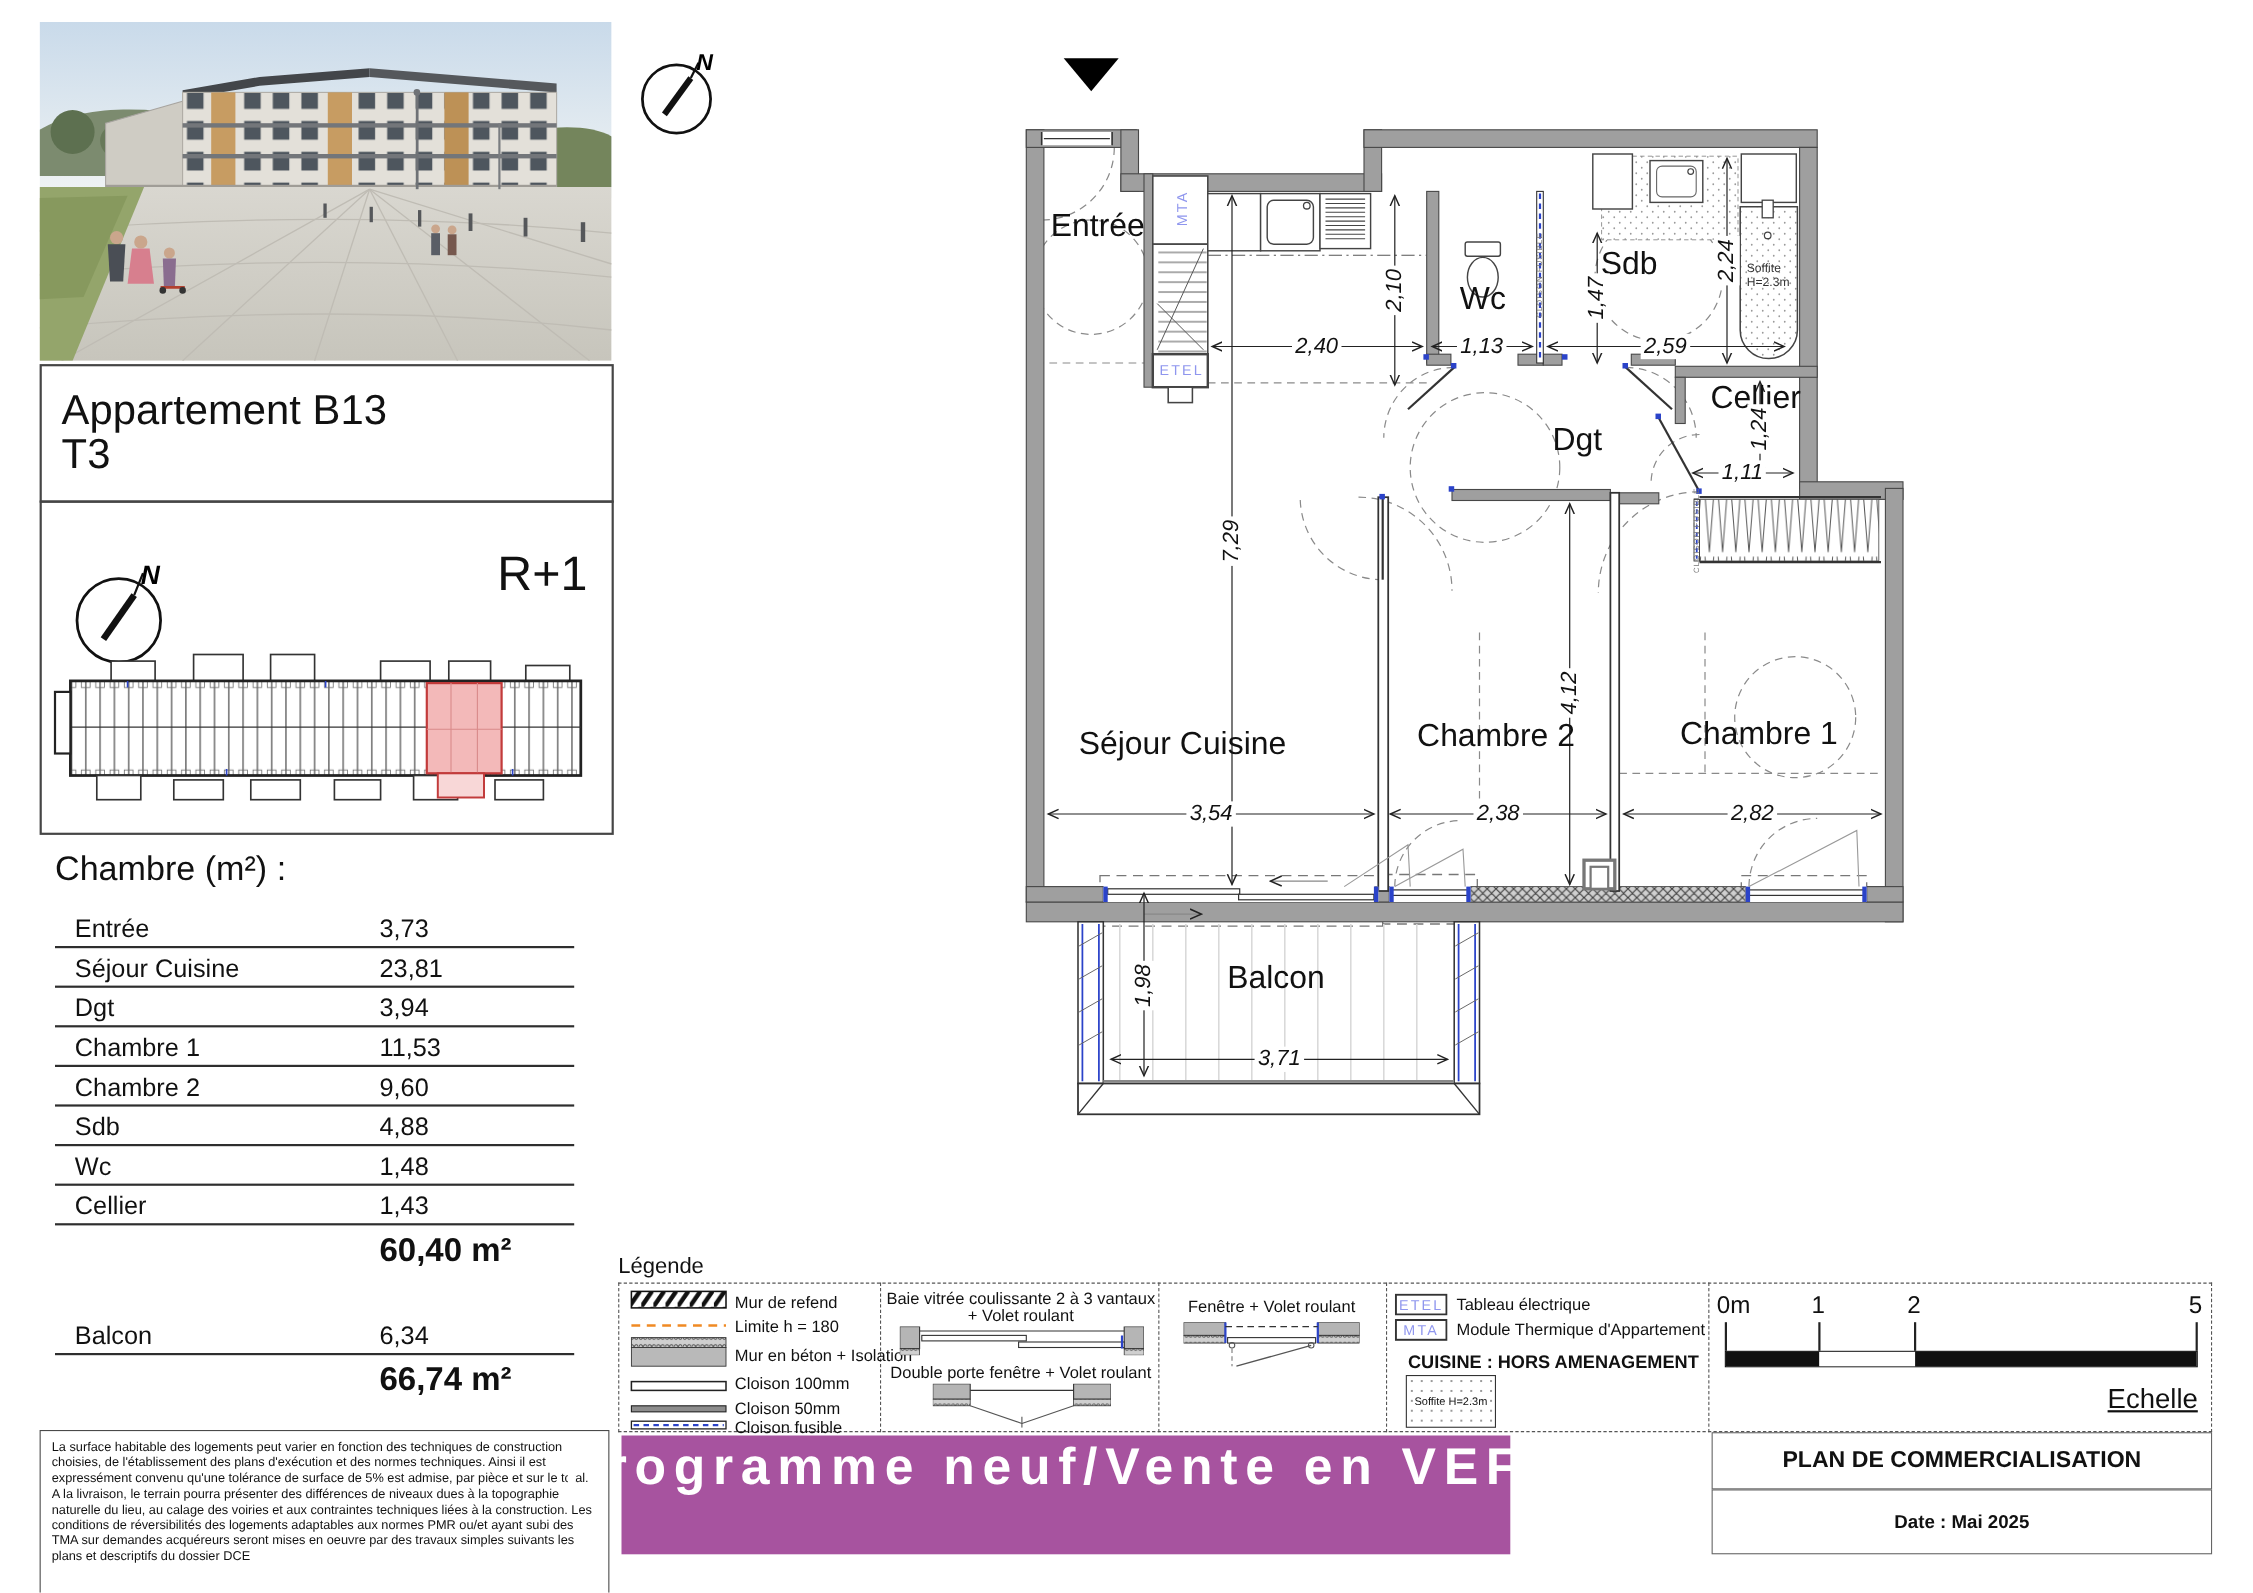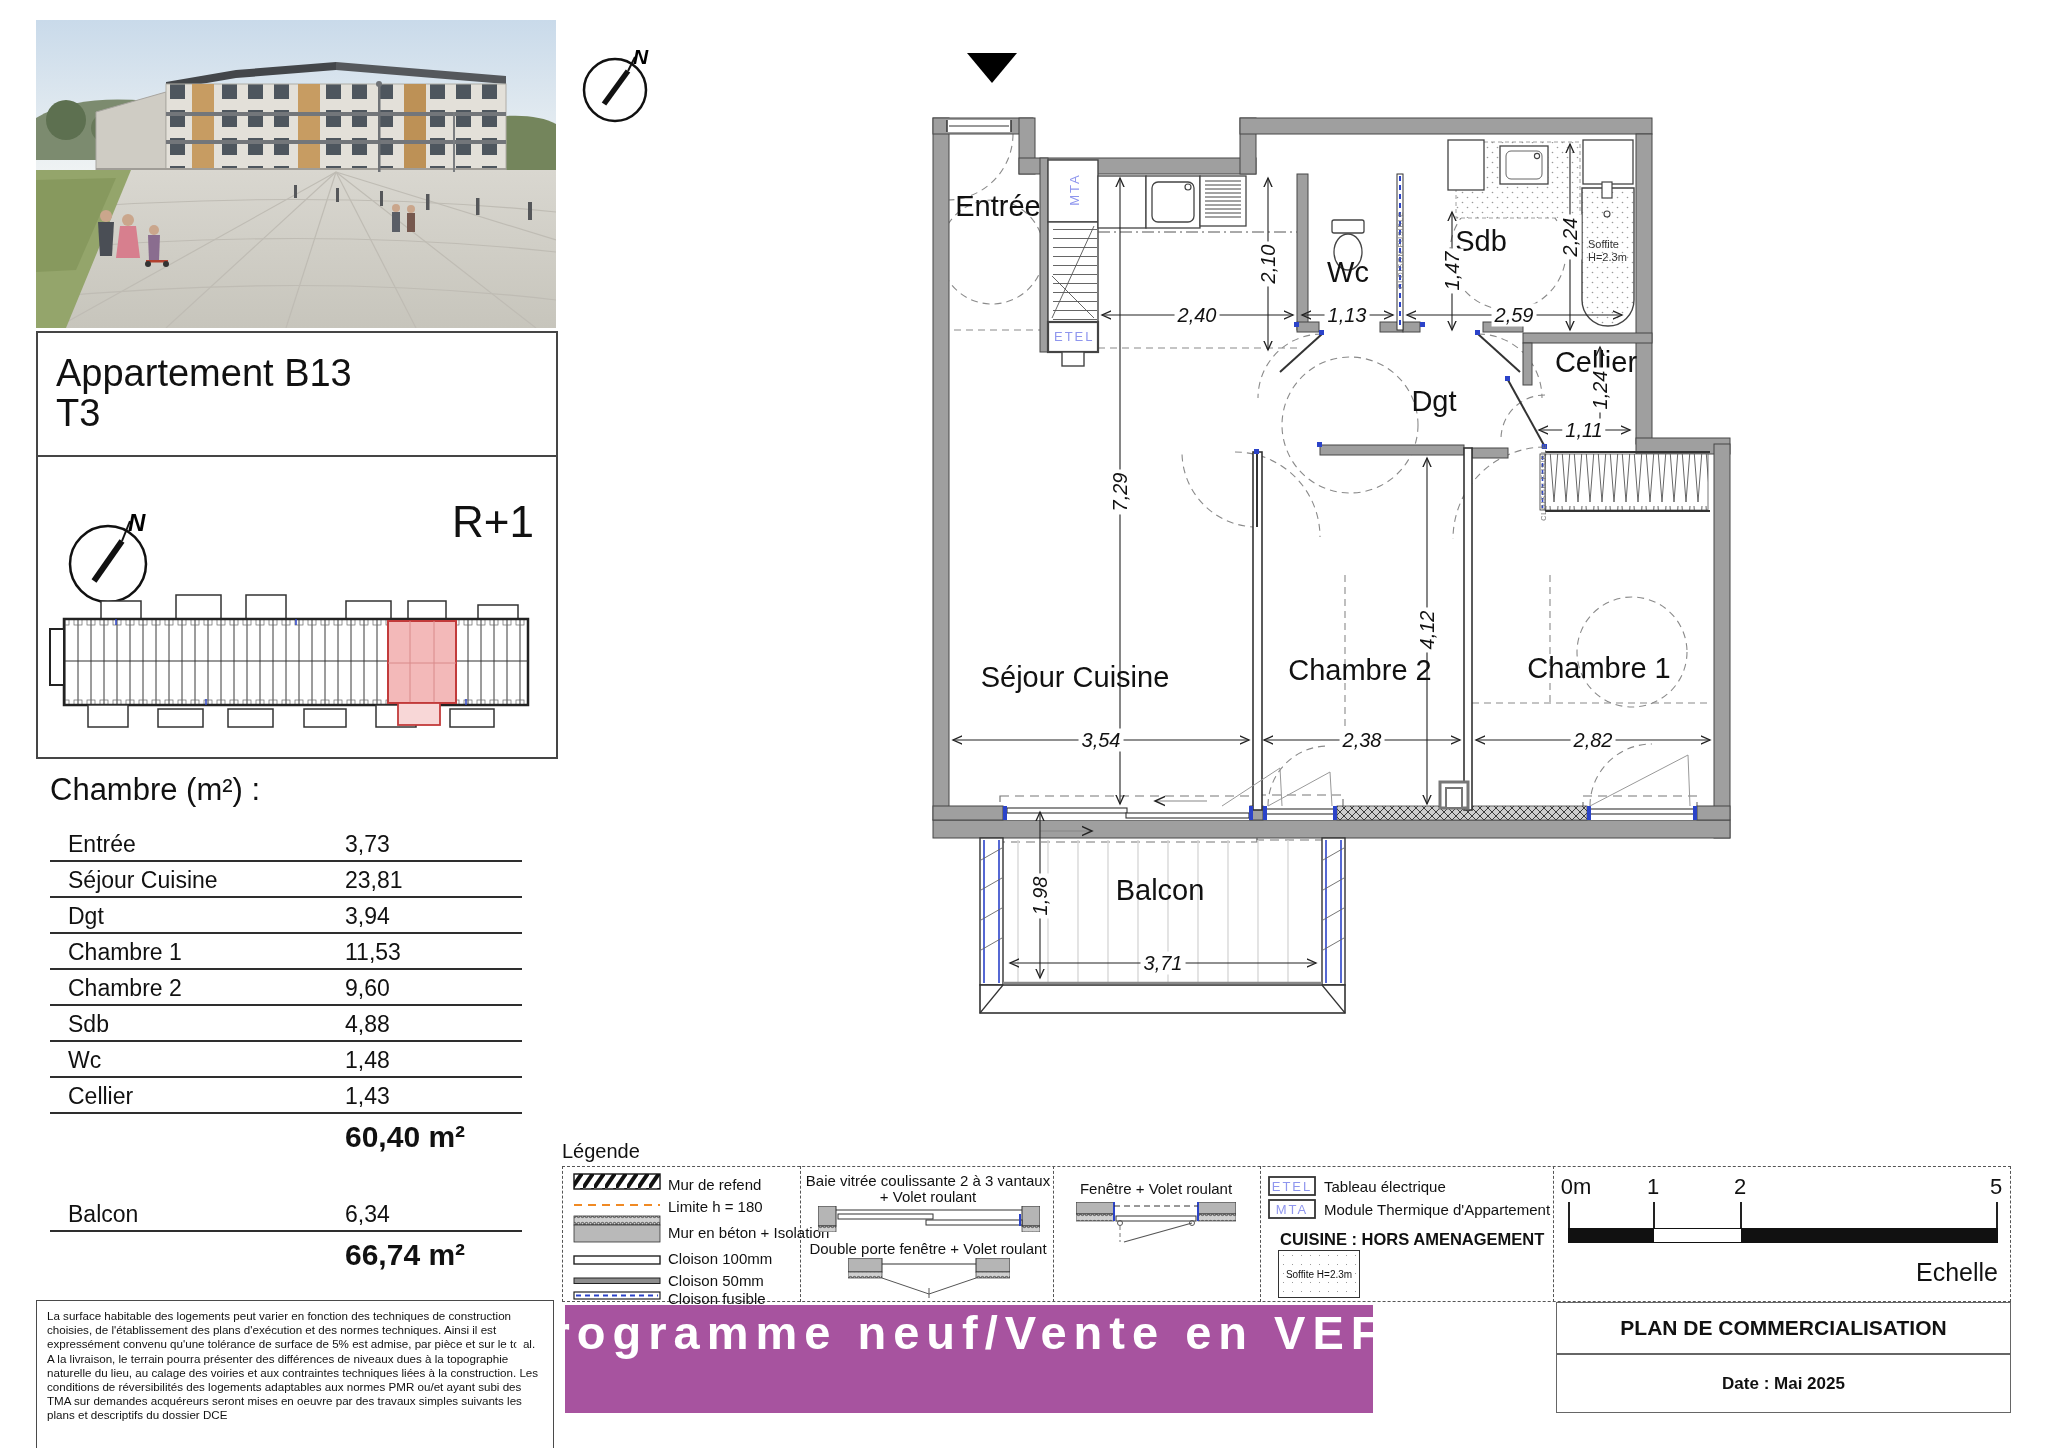--- a/index.html
+++ b/index.html
@@ -37,21 +37,21 @@
   .lgctr{transform:translateX(-50%);}
   .swbox{position:absolute;}
   #cuisine-note{position:absolute;font-size:16.5px;font-weight:bold;white-space:nowrap;}
   
   .scalenum{position:absolute;font-size:22px;transform:translateX(-50%);text-align:center;}
   .scaletick{position:absolute;width:1.5px;height:26px;background:#222;top:1202px;}
   #scalebar{position:absolute;left:1568px;top:1228px;width:430px;height:15px;border:1.5px solid #111;box-sizing:border-box;display:flex;}
   #scalebar .b1{width:85px;background:#111;}
   #scalebar .w1{width:87px;background:#fff;}
   #scalebar .b2{flex:1;background:#111;}
-  #echelle{position:absolute;left:1556px;top:1258px;width:442px;text-align:right;font-size:25px;}
+  #echelle{position:absolute;left:1556px;top:1258px;width:442px;text-align:right;font-size:25px;text-decoration:underline;}
   
   #plan-comm-box{left:1556px;top:1302px;width:455px;height:52px;border:1.5px solid #666;box-sizing:border-box;
                  display:flex;align-items:center;justify-content:center;font-size:21px;font-weight:bold;}
   #date-box{left:1556px;top:1354px;width:455px;height:59px;border:1.5px solid #666;box-sizing:border-box;
             display:flex;align-items:center;justify-content:center;font-size:17px;font-weight:bold;}
   #banner{left:565px;top:1305px;width:808px;height:108px;display:flex;align-items:flex-start;justify-content:center;}
   #banner span{color:#fff;font-size:47px;font-weight:bold;letter-spacing:7px;white-space:nowrap;}
 </style>
 </head>
 <body>

